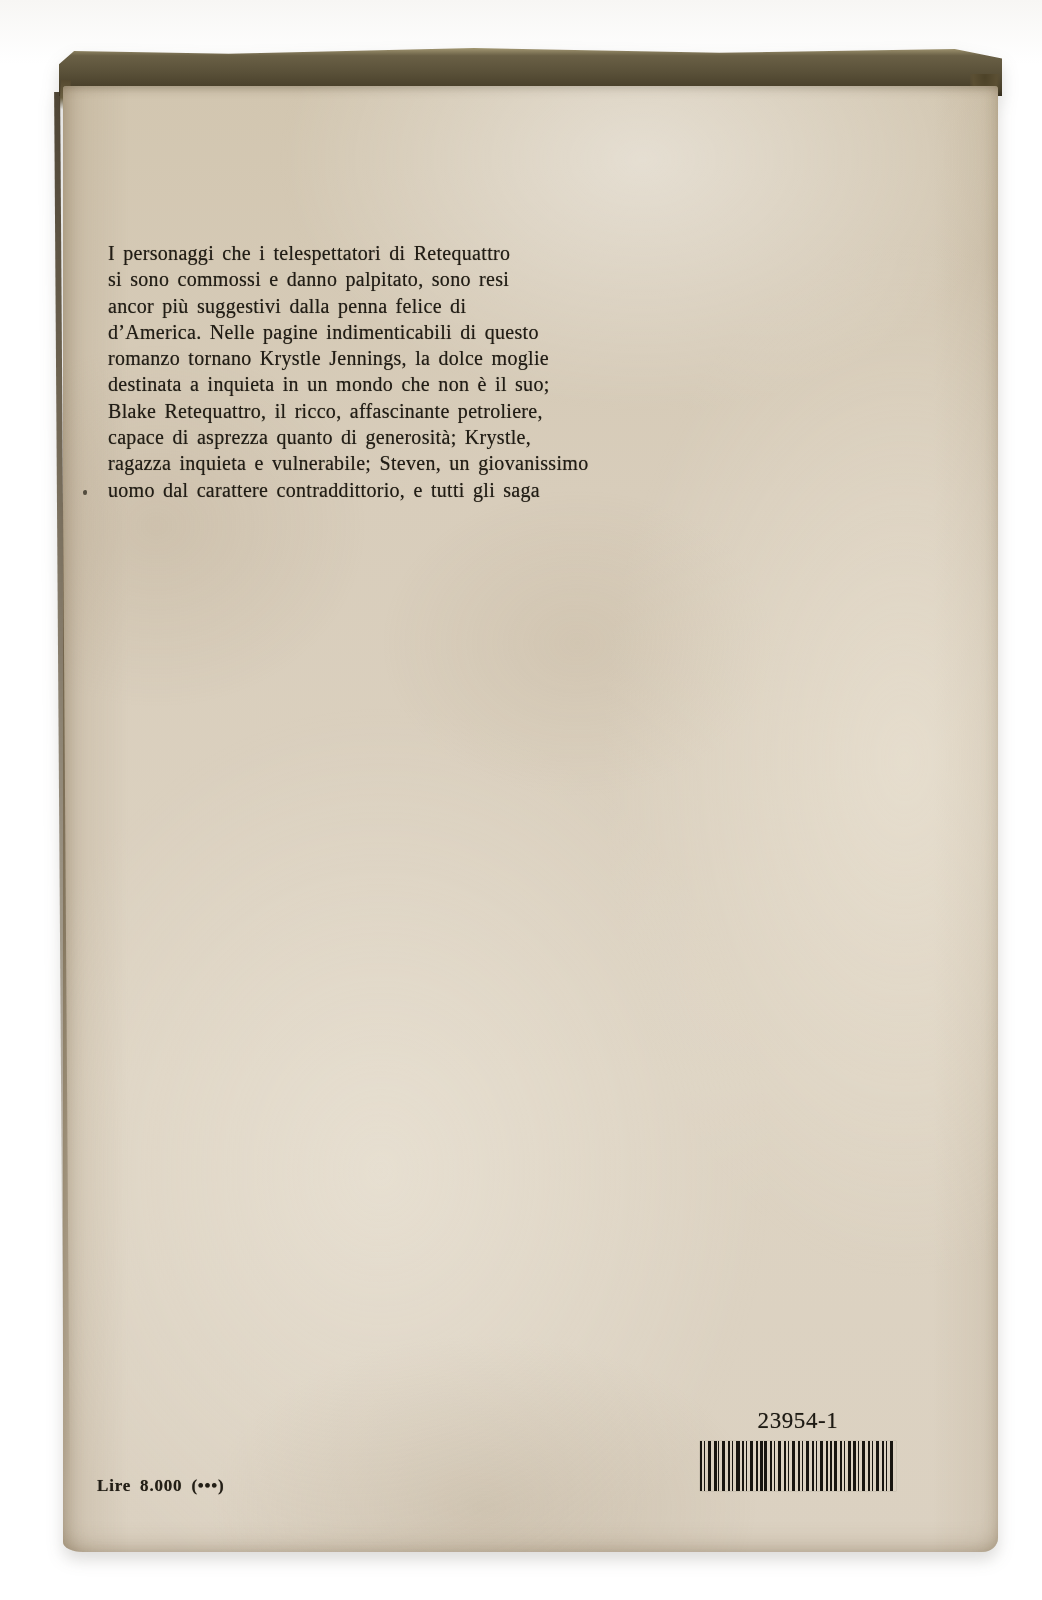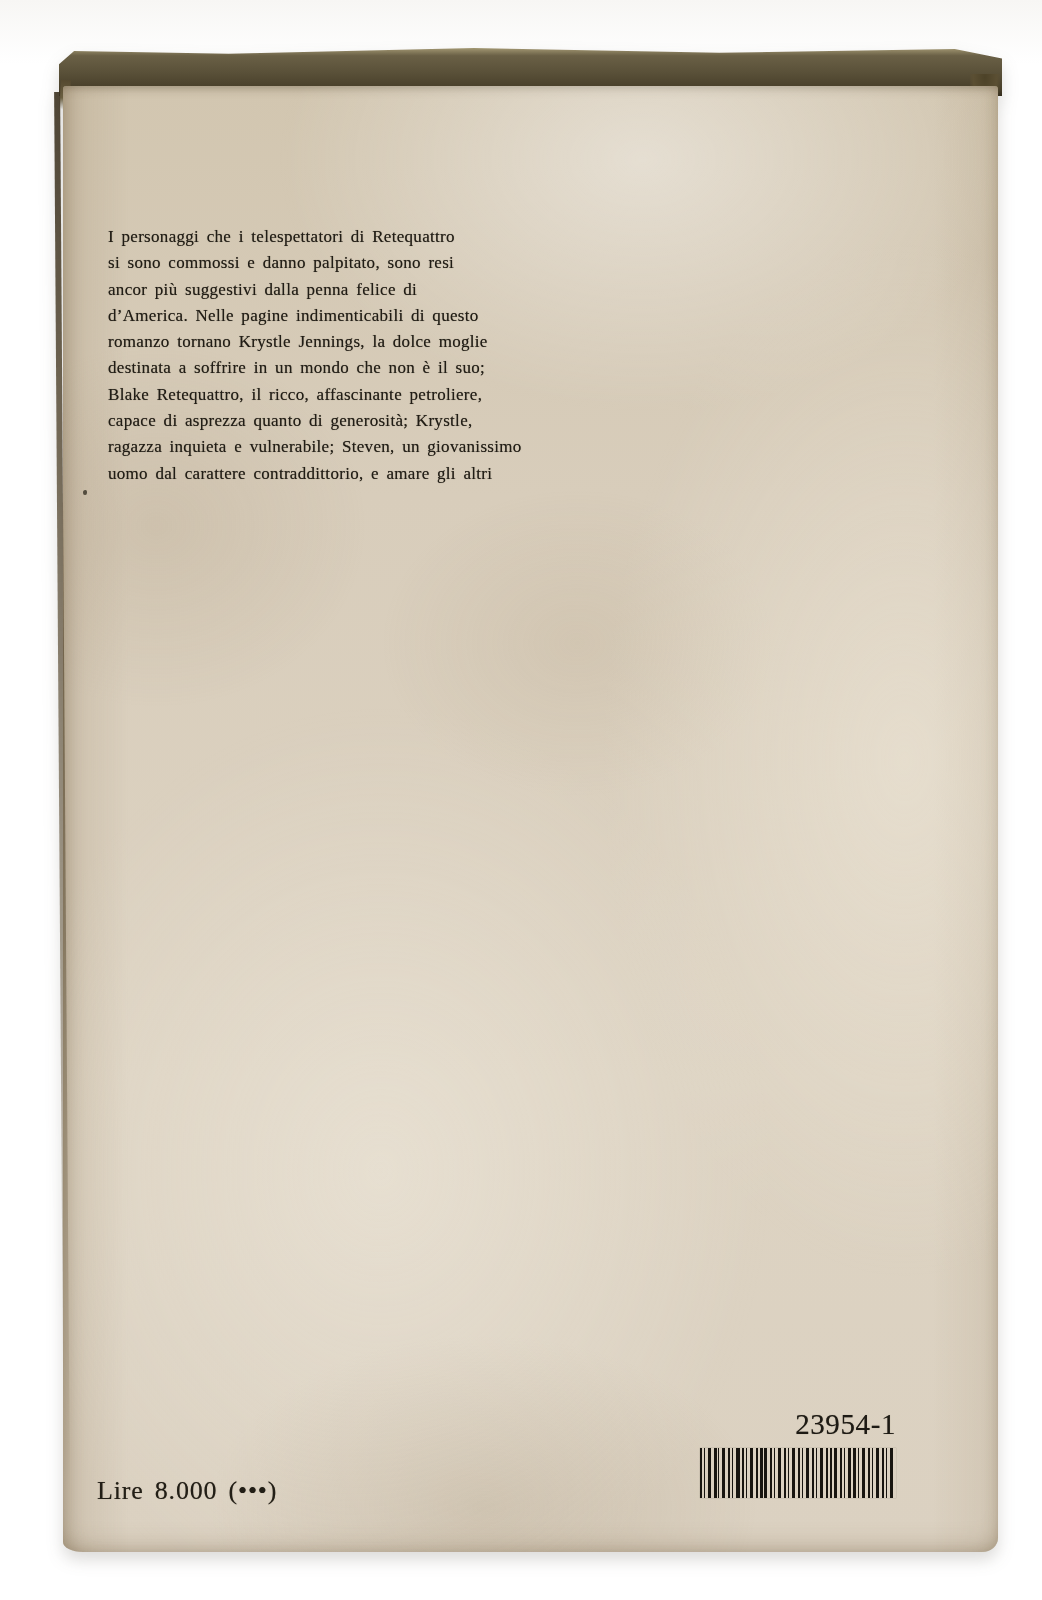--- a/index.html
+++ b/index.html
@@ -101,23 +101,23 @@
       rgba(120,104,76,0.30) 85%,
       rgba(140,124,94,0) 100%);
     border-radius: 0 0 3px 3px;
     transform: skewX(0.4deg);
   }
 
   
   .blurb {
     position: absolute;
     left: 108px;
-    top: 224px;
+    top: 240px;
     width: 760px;
-    font-size: 17px;
+    font-size: 20px;
     line-height: 26.3px;
     color: #211d16;
     letter-spacing: 0.3px;
     word-spacing: 3px;
     text-shadow: 0 0 0.7px rgba(45,38,25,0.65);
   }
   .blurb .line { white-space: nowrap; }
 
   .ink-speck {
     position: absolute;
@@ -127,38 +127,38 @@
     height: 5px;
     background: #403a2d;
     border-radius: 60% 40% 50% 50%;
     opacity: 0.85;
   }
 
   .price {
     position: absolute;
     left: 97px;
     top: 1476px;
-    font-size: 26px;
-    font-weight: 400;
+    font-size: 17px;
+    font-weight: 700;
     color: #221e16;
     letter-spacing: 0.8px;
     word-spacing: 4px;
     text-shadow: 0 0 0.7px rgba(45,38,25,0.6);
   }
 
   .barcode-block {
     position: absolute;
     left: 700px;
     top: 1408px;
     width: 198px;
   }
   .barcode-number {
-    font-size: 29px;
+    font-size: 23px;
     color: #1d1a14;
-    text-align: right;
+    text-align: center;
     letter-spacing: 0.6px;
     padding-right: 2px;
     text-shadow: 0 0 0.7px rgba(45,38,25,0.6);
   }
   .barcode-bars {
     margin-top: 7px;
     width: 196px;
     height: 50px;
     background-image:
       repeating-linear-gradient(90deg,
@@ -181,25 +181,25 @@
     <div class="cover"></div>
     <div class="page-edge"></div>
   </div>
 
   <div class="blurb">
     <div class="line">I personaggi che i telespettatori di Retequattro</div>
     <div class="line">si sono commossi e danno palpitato, sono resi</div>
     <div class="line">ancor più suggestivi dalla penna felice di</div>
     <div class="line">d’America. Nelle pagine indimenticabili di questo</div>
     <div class="line">romanzo tornano Krystle Jennings, la dolce moglie</div>
-    <div class="line">destinata a soffrire in un mondo che non è il suo;</div>
+    <div class="line">destinata a inquieta in un mondo che non è il suo;</div>
     <div class="line">Blake Retequattro, il ricco, affascinante petroliere,</div>
     <div class="line">capace di asprezza quanto di generosità; Krystle,</div>
     <div class="line">ragazza inquieta e vulnerabile; Steven, un giovanissimo</div>
-    <div class="line">uomo dal carattere contraddittorio, e amare gli altri</div>
+    <div class="line">uomo dal carattere contraddittorio, e tutti gli saga</div>
   </div>
 
   <div class="ink-speck"></div>
 
   <div class="price">Lire 8.000 (•••)</div>
 
   <div class="barcode-block">
     <div class="barcode-number">23954-1</div>
     <div class="barcode-bars"></div>
   </div>

